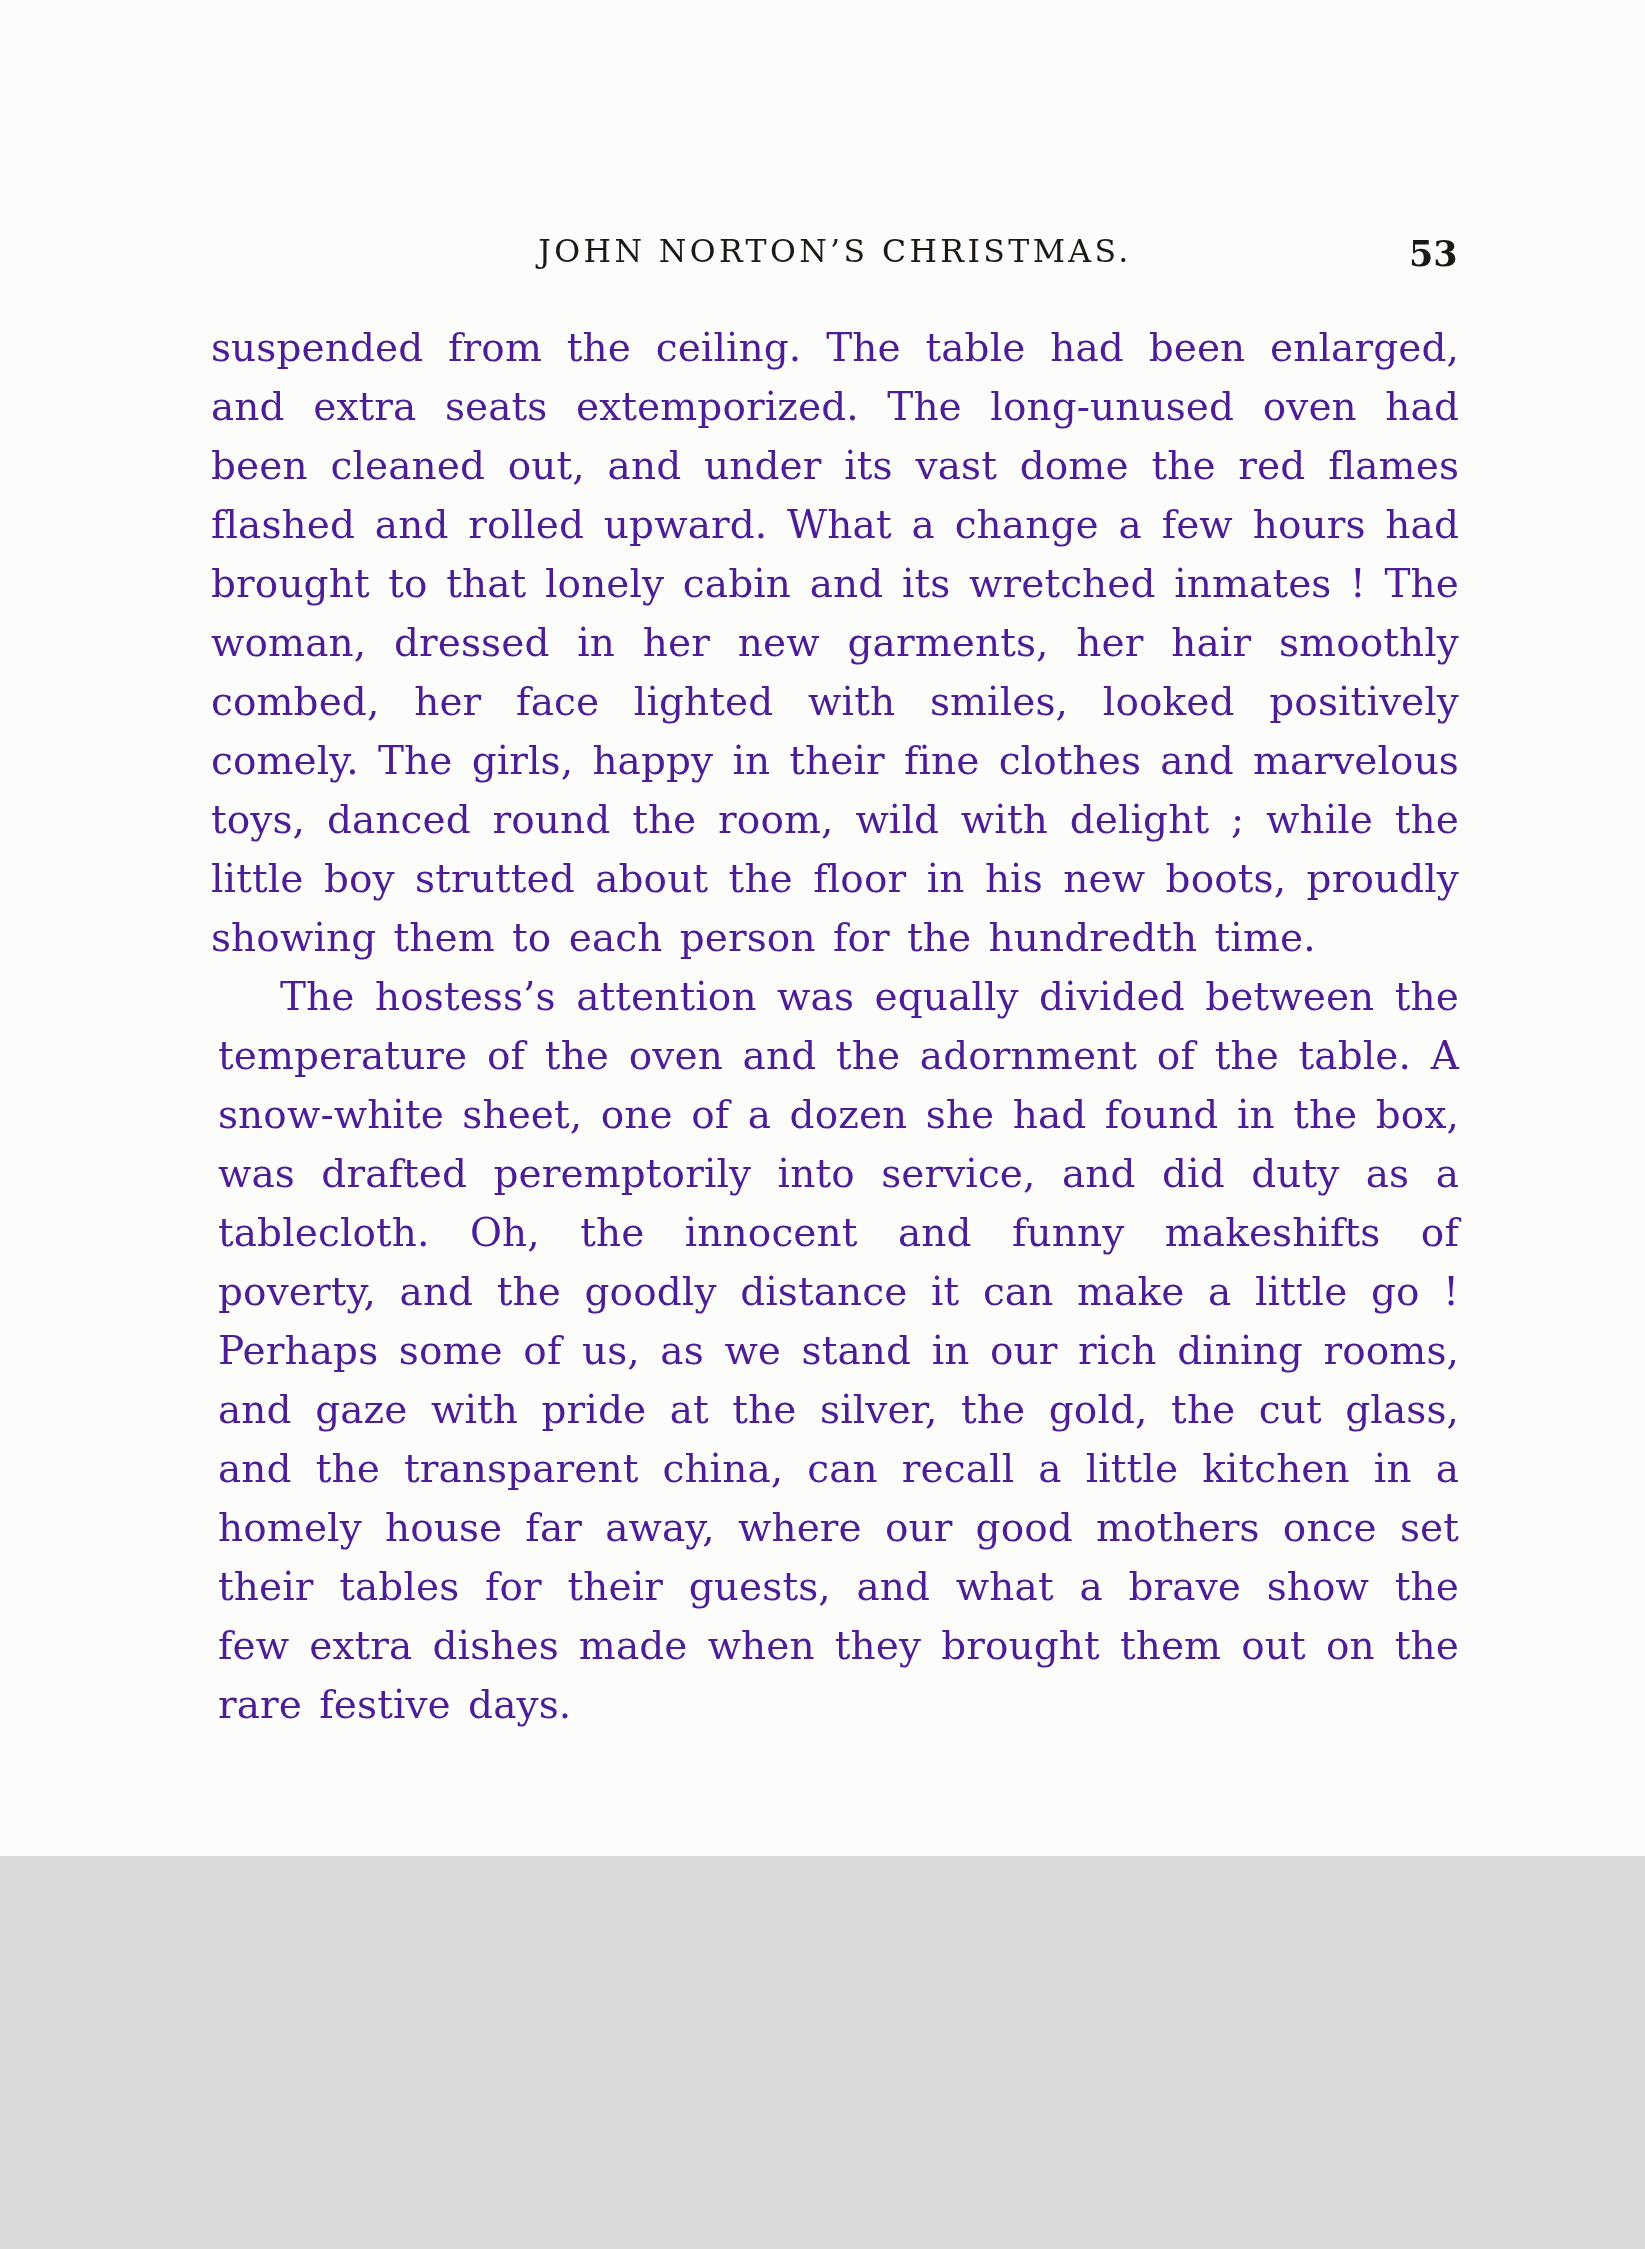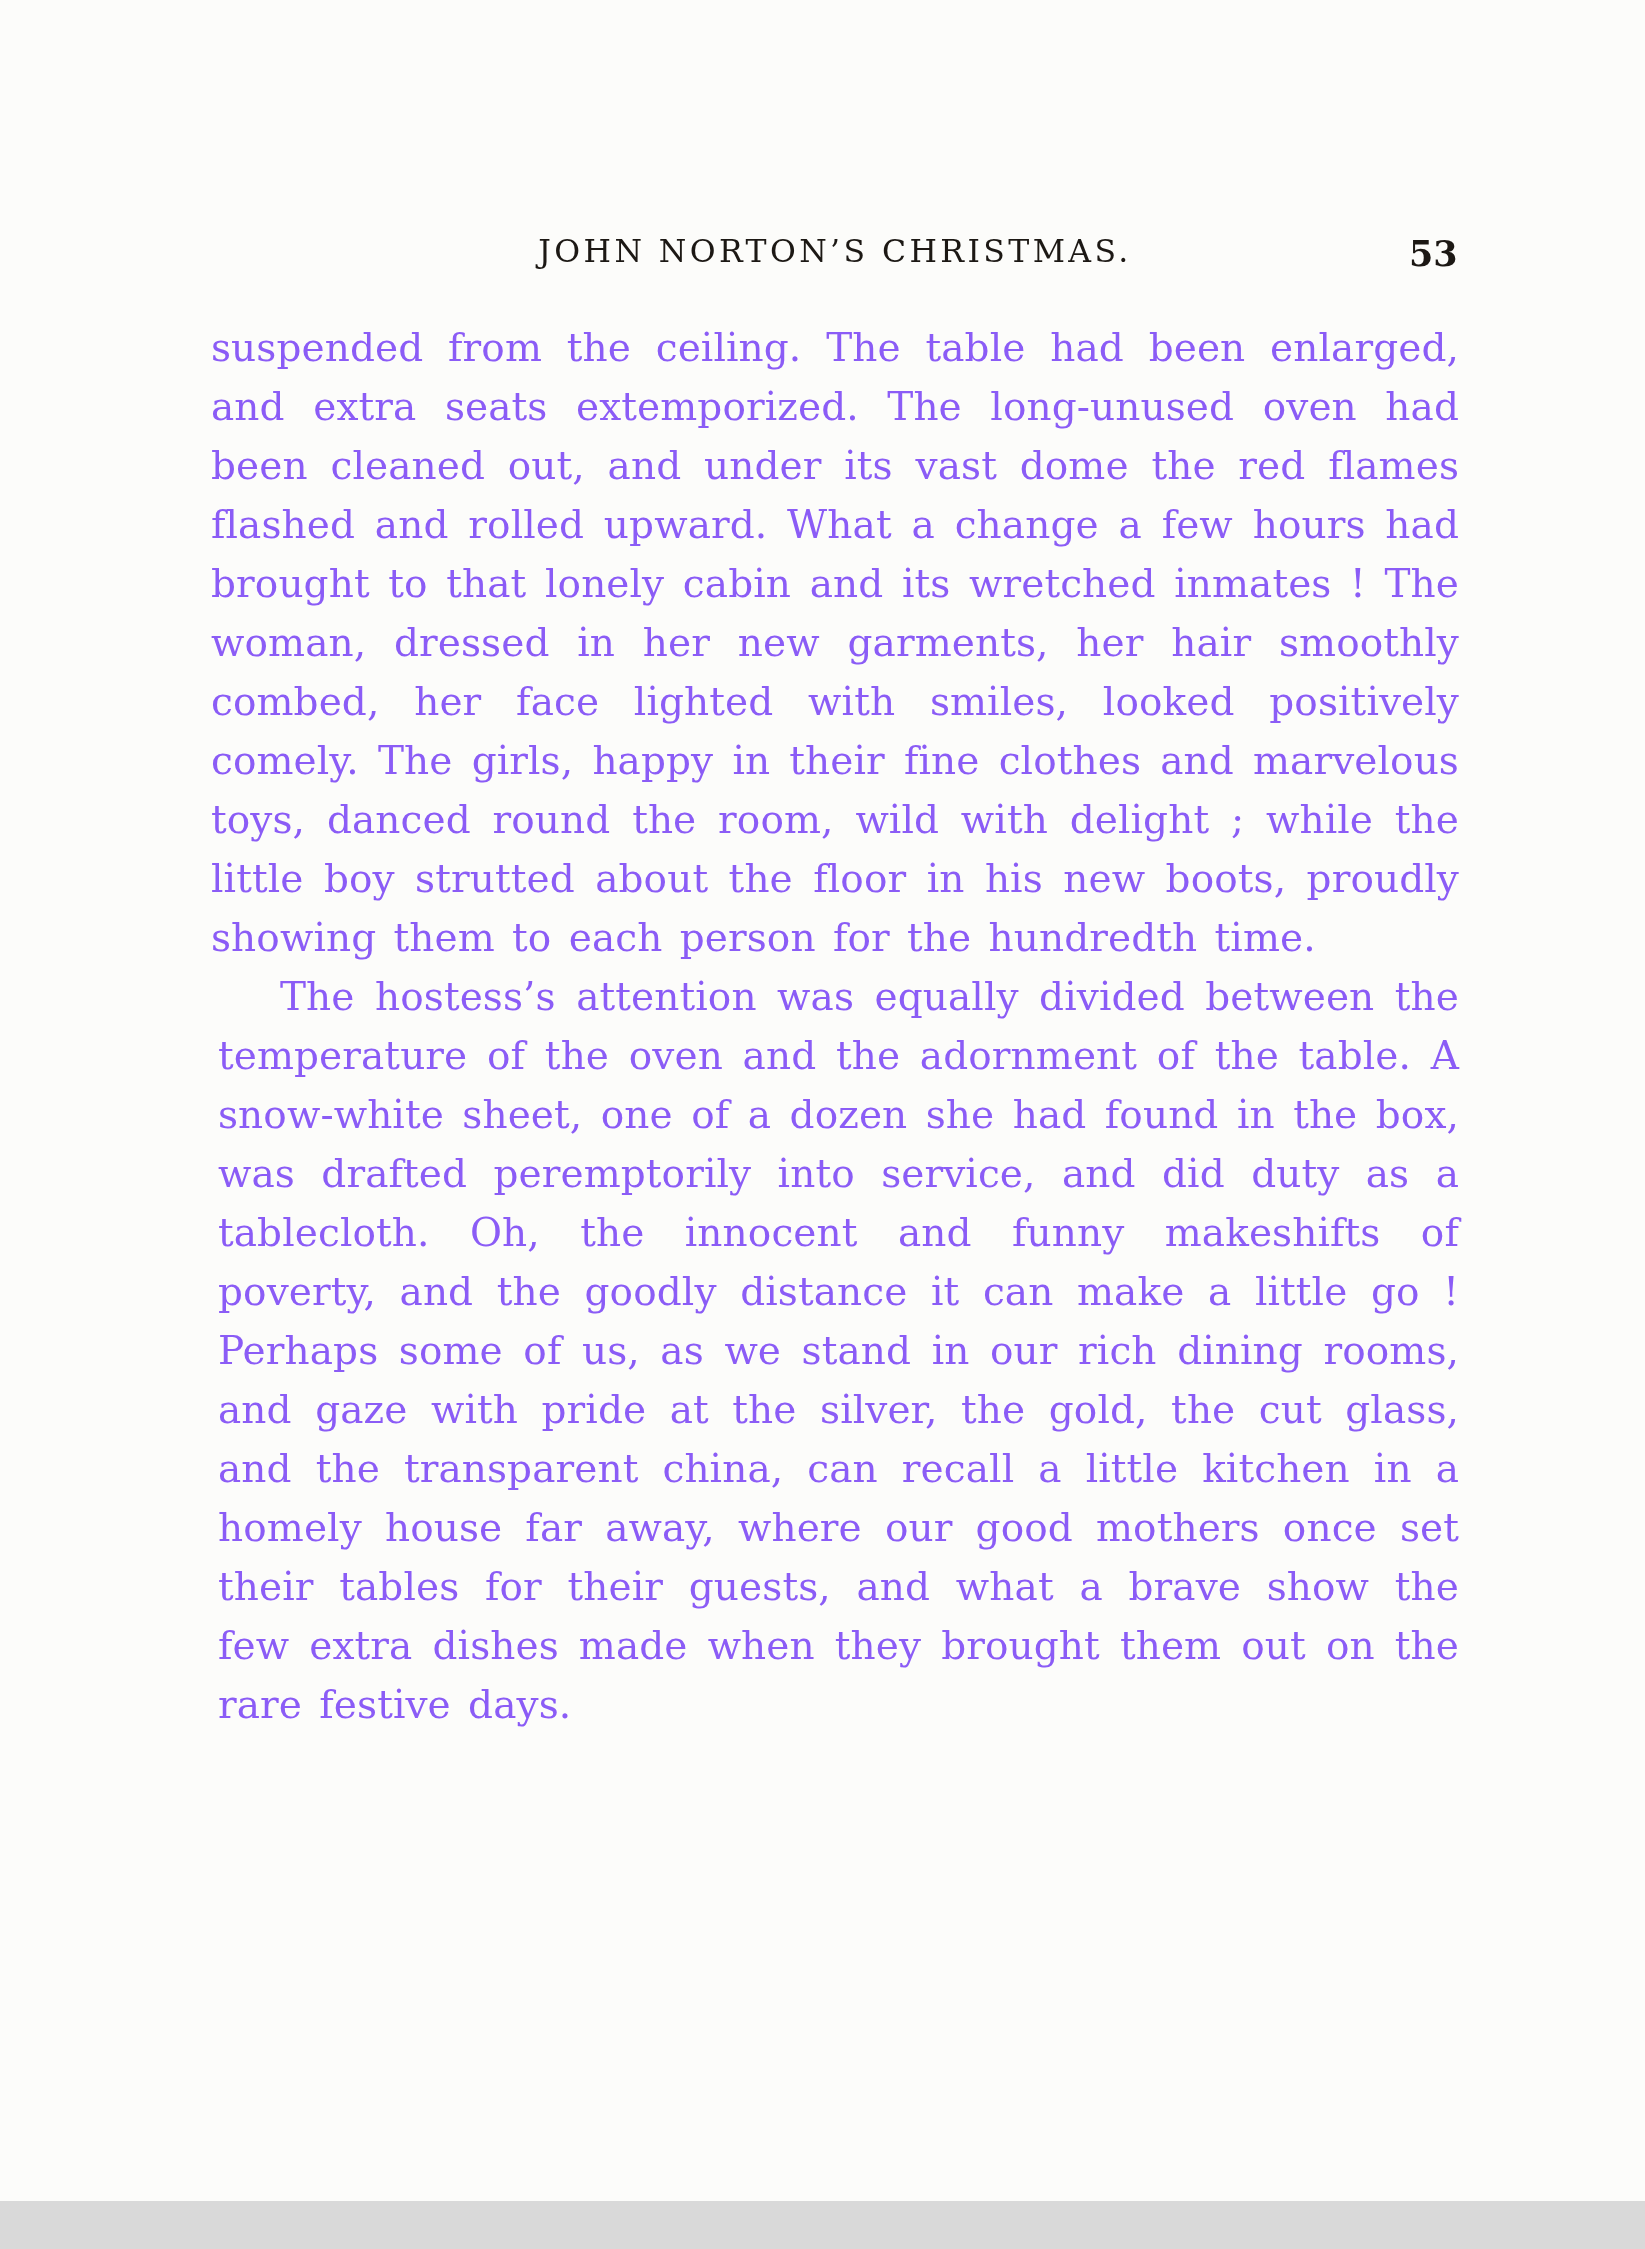--- a/index.html
+++ b/index.html
@@ -4,21 +4,21 @@
 <style>
   * { margin: 0; padding: 0; box-sizing: border-box; }
 
   html, body {
     background: #d9d9d9;
   }
 
   .page {
     position: relative;
     width: 1645px;
-    height: 2201px;
+    height: 1856px;
     margin: 0 auto;
     background: #fcfcfa;
     color: #181410;
     font-family: "DejaVu Serif", "Liberation Serif", serif;
     overflow: hidden;
   }
 
   .text-block {
     position: absolute;
     left: 211px;
@@ -52,21 +52,21 @@
     font-weight: bold;
     color: #1c1814;
   }
 
   .body-text p {
     font-size: 39px;
     line-height: 59px;
     text-align: justify;
     word-spacing: 4.8px;
     letter-spacing: 0.1px;
-    color: #8b5cf6;
+    color: #4c1d95;
   }
 
   .body-text p.indent {
     text-indent: 62px;
     margin-left: 7px;
   }
 </style>
 </head>
 <body>
 

